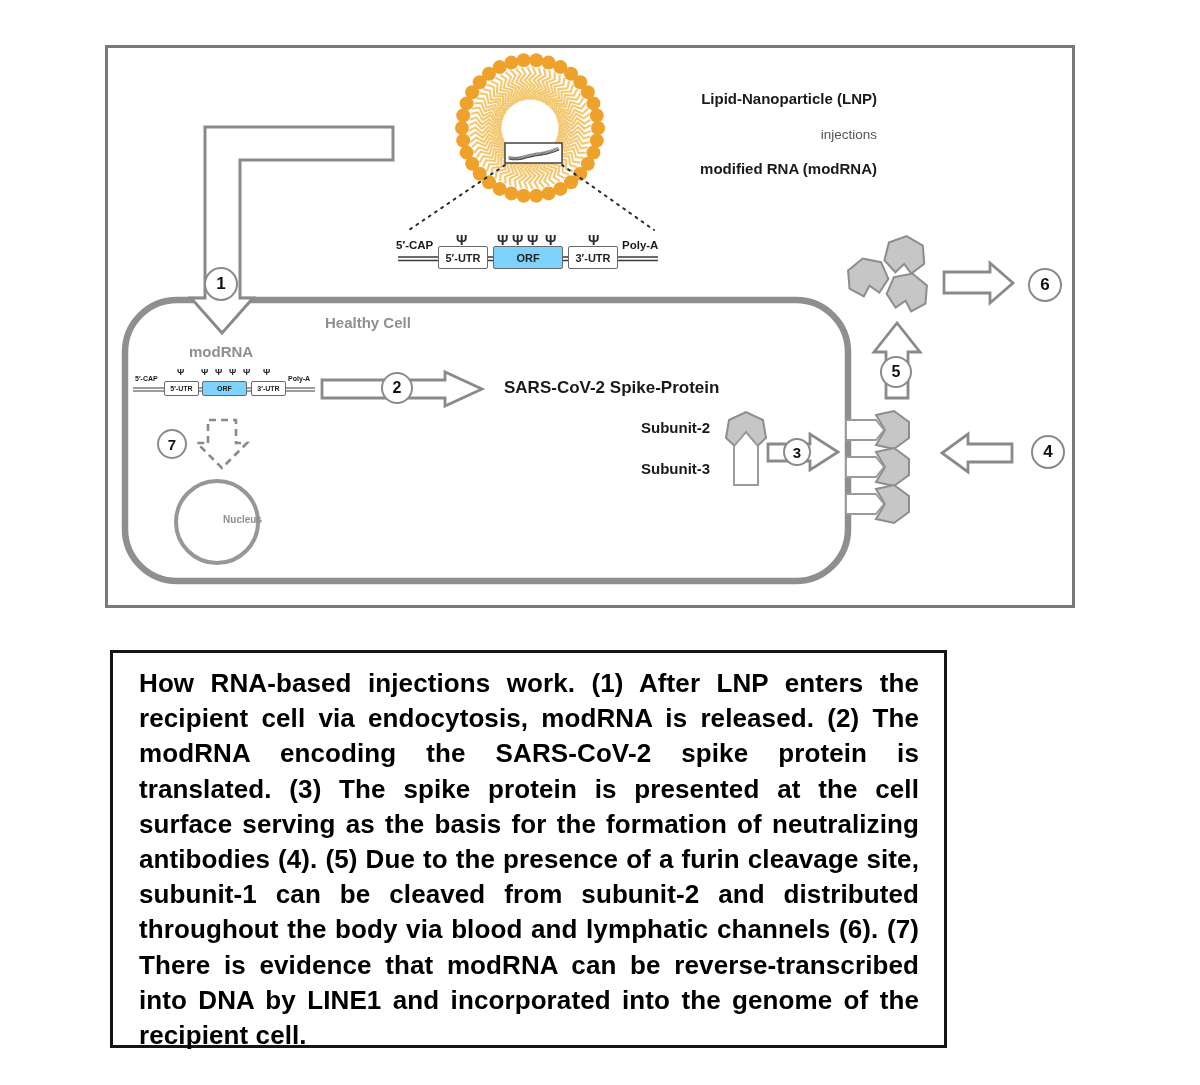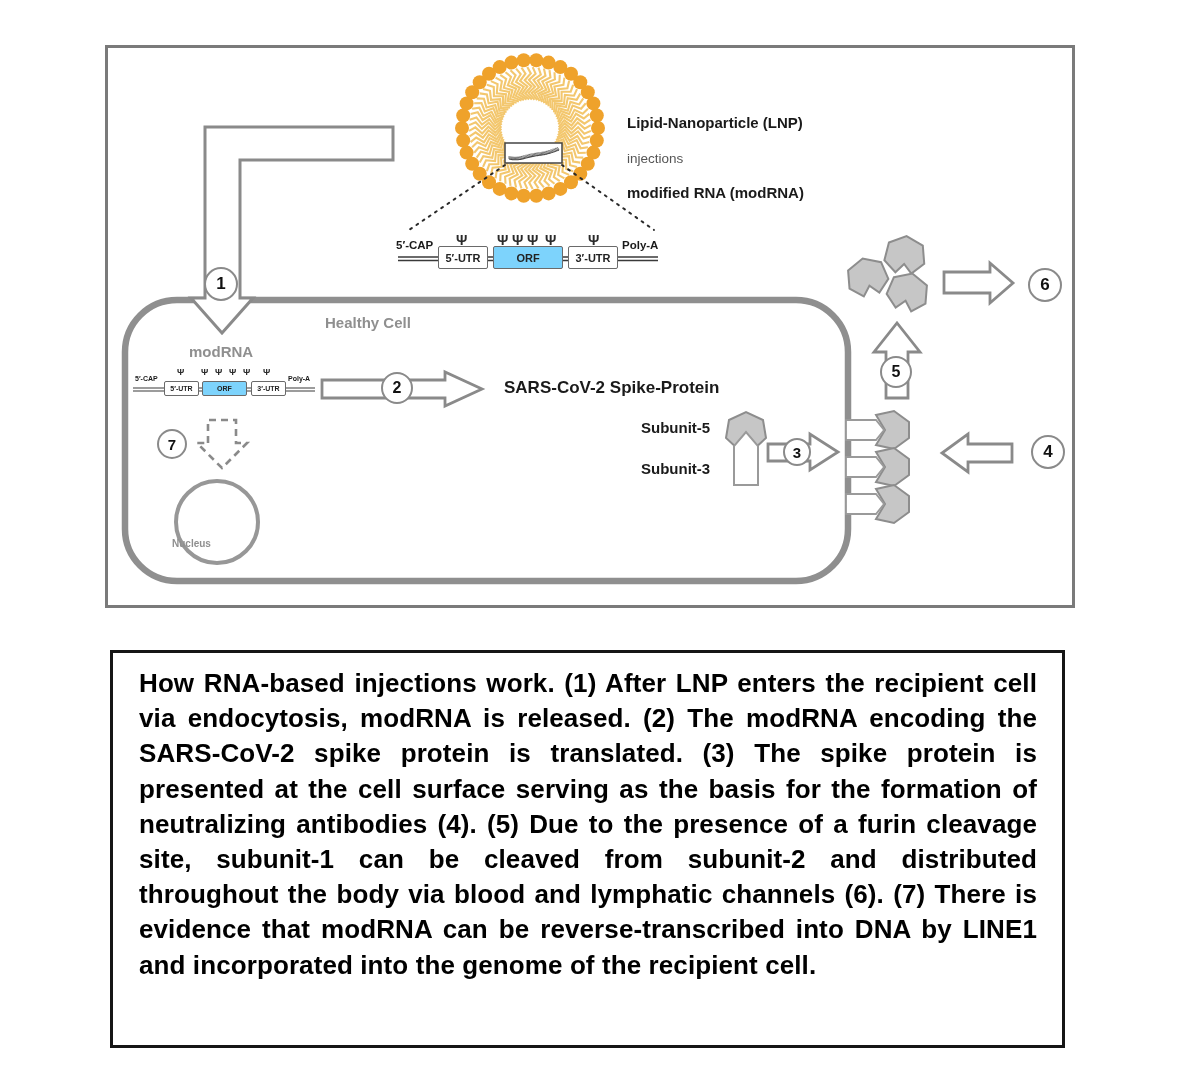--- a/index.html
+++ b/index.html
@@ -4,30 +4,30 @@
 <style>
   html,body{margin:0;padding:0;background:#fff;}
   .page{position:relative;width:1200px;height:1085px;background:#fff;overflow:hidden;
         font-family:"Liberation Sans",sans-serif;}
   .panel{position:absolute;left:105px;top:45px;width:970px;height:563px;
          border:3px solid #7a7a7a;box-sizing:border-box;background:#fff;}
   svg.fig{position:absolute;left:108px;top:48px;width:964px;height:557px;}
   .abs{position:absolute;}
   .lbl{position:absolute;font-weight:700;color:#1a1a1a;white-space:nowrap;}
   .gray{color:#8f8f8f;}
-  .ctr{text-align:left;margin-top:24px;}
+  .ctr{text-align:right;}
   .step-circle{position:absolute;background:#fff;border:2.5px solid #8a8a8a;border-radius:50%;
          box-sizing:border-box;display:flex;align-items:center;justify-content:center;
          font-weight:700;color:#111;}
   .cbox{position:absolute;background:#fff;border:1.5px solid #6a6a6a;box-sizing:border-box;
         display:flex;align-items:center;justify-content:center;font-weight:700;color:#222;
         border-radius:2px;}
   .cbox.orf{background:#7dd3fc;}
   .psi{position:absolute;font-weight:700;color:#2a2a2a;}
-  .caption-box{position:absolute;left:110px;top:650px;width:955px;height:398px;
+  .caption-box{position:absolute;left:110px;top:650px;width:837px;height:398px;
         border:3px solid #151515;box-sizing:border-box;background:#fff;
         padding:13px 25px 0 26px;}
   .caption-text{font-size:26px;line-height:35.2px;font-weight:700;color:#000;
         text-align:justify;letter-spacing:0.1px;}
 </style>
 </head>
 <body>
 
 <div class="page">
 
@@ -216,21 +216,21 @@
   <div class="step-circle" style="left:381px;top:372px;width:32px;height:32px;font-size:16px;">2</div>
   <div class="step-circle" style="left:783px;top:438px;width:28px;height:28px;font-size:15px;">3</div>
   <div class="step-circle" style="left:1031px;top:435px;width:34px;height:34px;font-size:17px;">4</div>
   <div class="step-circle" style="left:880px;top:356px;width:32px;height:32px;font-size:16px;">5</div>
   <div class="step-circle" style="left:1028px;top:268px;width:34px;height:34px;font-size:17px;">6</div>
   <div class="step-circle" style="left:157px;top:429px;width:30px;height:30px;font-size:15px;">7</div>
 
   <div class="lbl gray" style="left:325px;top:314px;font-size:15px;text-align:center;">Healthy Cell</div>
   <div class="lbl gray" style="left:189px;top:343px;font-size:15px;">modRNA</div>
   <div class="lbl" style="left:504px;top:378px;font-size:17px;text-align:right;">SARS-CoV-2 Spike-Protein</div>
-  <div class="lbl" style="left:641px;top:419px;font-size:15px;">Subunit-5</div>
+  <div class="lbl" style="left:641px;top:419px;font-size:15px;">Subunit-2</div>
   <div class="lbl" style="left:641px;top:460px;font-size:15px;">Subunit-3</div>
   <div class="lbl gray ctr" style="left:172px;top:514px;width:90px;font-size:10px;">Nucleus</div>
 
   <div class="lbl" style="left:135px;top:375px;font-size:7px;">5′-CAP</div>
   <div class="cbox" style="left:164px;top:381px;width:35px;height:15px;font-size:7px;">5′-UTR</div>
   <div class="cbox orf" style="left:202px;top:381px;width:45px;height:15px;font-size:7px;">ORF</div>
   <div class="cbox" style="left:251px;top:381px;width:35px;height:15px;font-size:7px;">3′-UTR</div>
   <div class="lbl" style="left:288px;top:375px;font-size:7px;">Poly-A</div>
   <div class="psi" style="left:177px;top:367px;font-size:9px;">Ψ</div>
   <div class="psi" style="left:201px;top:367px;font-size:9px;">Ψ</div>

